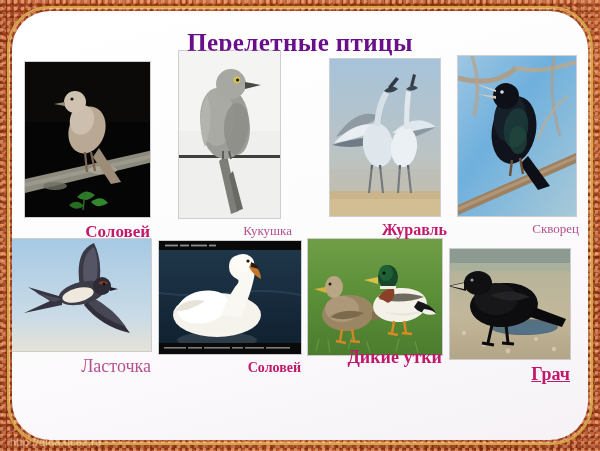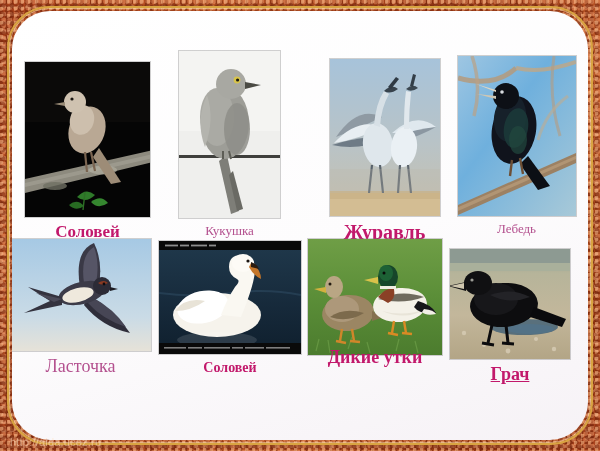--- a/index.html
+++ b/index.html
@@ -45,21 +45,21 @@
   .grid{position:absolute;left:0;top:0;right:0;bottom:0;}
   .cell{position:absolute;}
   .photo{
     position:absolute;left:0;top:0;
     overflow:hidden;
     background:#203040;
     box-shadow:0 0 0 1px rgba(120,120,120,.35);
   }
   .cap{
     position:absolute;
-    text-align:center;
+    text-align:right;
     color:#c2186b;
     white-space:nowrap;
   }
   .cap.bold{font-weight:bold;color:#c2186b;}
   .cap.light{font-weight:normal;color:#b4518f;}
   .watermark{
     position:absolute;left:10px;bottom:3px;
     font-family:"Liberation Sans",sans-serif;
     font-size:11px;color:rgba(255,225,195,.55);
     letter-spacing:.2px;
@@ -68,20 +68,21 @@
   svg{display:block;}
 </style>
 </head>
 <body>
 
 <div id="slide">
   <div class="goldline"></div>
 
   <div class="panel">
 
+    <div class="title">Перелетные птицы</div>
 
     <div class="grid">
 
       <div class="cell" style="left:13px;top:51px;">
         <div class="photo" style="width:125px;height:155px;">
           <svg width="125" height="155" viewBox="0 0 125 155">
             <rect width="125" height="155" fill="#050505"></rect>
             <rect y="0" width="125" height="60" fill="#0b0a09"></rect>
 
             <path d="M-4 118 L128 88 L128 100 L-4 132 Z" fill="#8d8a7e"></path>
@@ -166,21 +167,21 @@
             <path d="M106 68 q-18 2 -38 8 l2 7 q20-6 36-15" fill="#8b97a1"></path>
             <ellipse cx="74" cy="88" rx="13" ry="20" transform="rotate(6 74 88)" fill="#eaf0f4"></ellipse>
             <path d="M74 70 q0-24 2-38 l5 1 q-2 18 -2 37" fill="#e1e8ed"></path>
             <path d="M76 30 q7-6 12-1 q-7 5 -12 1" fill="#3b4750"></path>
             <path d="M80 27 l3-12 l3 1 l-3 12" fill="#333e47"></path>
             <path d="M70 106 l-2 28 M78 106 l3 28" stroke="#5d666e" stroke-width="2.2" fill="none"></path>
 
             <rect y="110" width="110" height="24" fill="#b9b7ab" opacity=".28"></rect>
           </svg>
         </div>
-        <div class="cap bold" style="left:-8px;top:162px;width:125px;font-size:20px;">Журавль</div>
+        <div class="cap bold" style="left:-8px;top:162px;width:125px;font-size:16px;">Журавль</div>
       </div>
 
       <div class="cell" style="left:446px;top:45px;">
         <div class="photo" style="width:118px;height:160px;background:#7fb6dd;">
           <svg width="118" height="160" viewBox="0 0 118 160">
             <defs>
               <linearGradient id="skyS" x1="0" y1="0" x2="1" y2="1">
                 <stop offset="0" stop-color="#9ec6e2"></stop>
                 <stop offset="40%" stop-color="#6fb0dd"></stop>
                 <stop offset="100%" stop-color="#a8c9d8"></stop>
@@ -205,21 +206,21 @@
             <circle cx="48" cy="40" r="13" fill="#0d1016"></circle>
             <circle cx="44" cy="36" r="1.8" fill="#d9dce0"></circle>
             <path d="M38 36 L18 28 L38 34 Z" fill="#ddd6c4"></path>
             <path d="M38 40 L19 38 L38 43 Z" fill="#cfc7b3"></path>
 
             <path d="M70 100 L92 130 L80 134 L62 108 Z" fill="#0c0f15"></path>
 
             <path d="M54 104 l-2 16 M62 102 l3 16" stroke="#6d4f35" stroke-width="2.4" fill="none"></path>
           </svg>
         </div>
-        <div class="cap light" style="left:-4px;top:165px;width:125px;font-size:13px;">Лебедь</div>
+        <div class="cap light" style="left:-4px;top:165px;width:125px;font-size:13px;">Скворец</div>
       </div>
 
       <div class="cell" style="left:-2px;top:228px;">
         <div class="photo" style="width:141px;height:112px;background:#b9d4e8;">
           <svg width="141" height="112" viewBox="0 0 141 112">
             <defs>
               <linearGradient id="skyW" x1="0" y1="0" x2="0" y2="1">
                 <stop offset="0" stop-color="#a6c9e4"></stop>
                 <stop offset="70%" stop-color="#cadbe6"></stop>
                 <stop offset="100%" stop-color="#e6e2d8"></stop>

